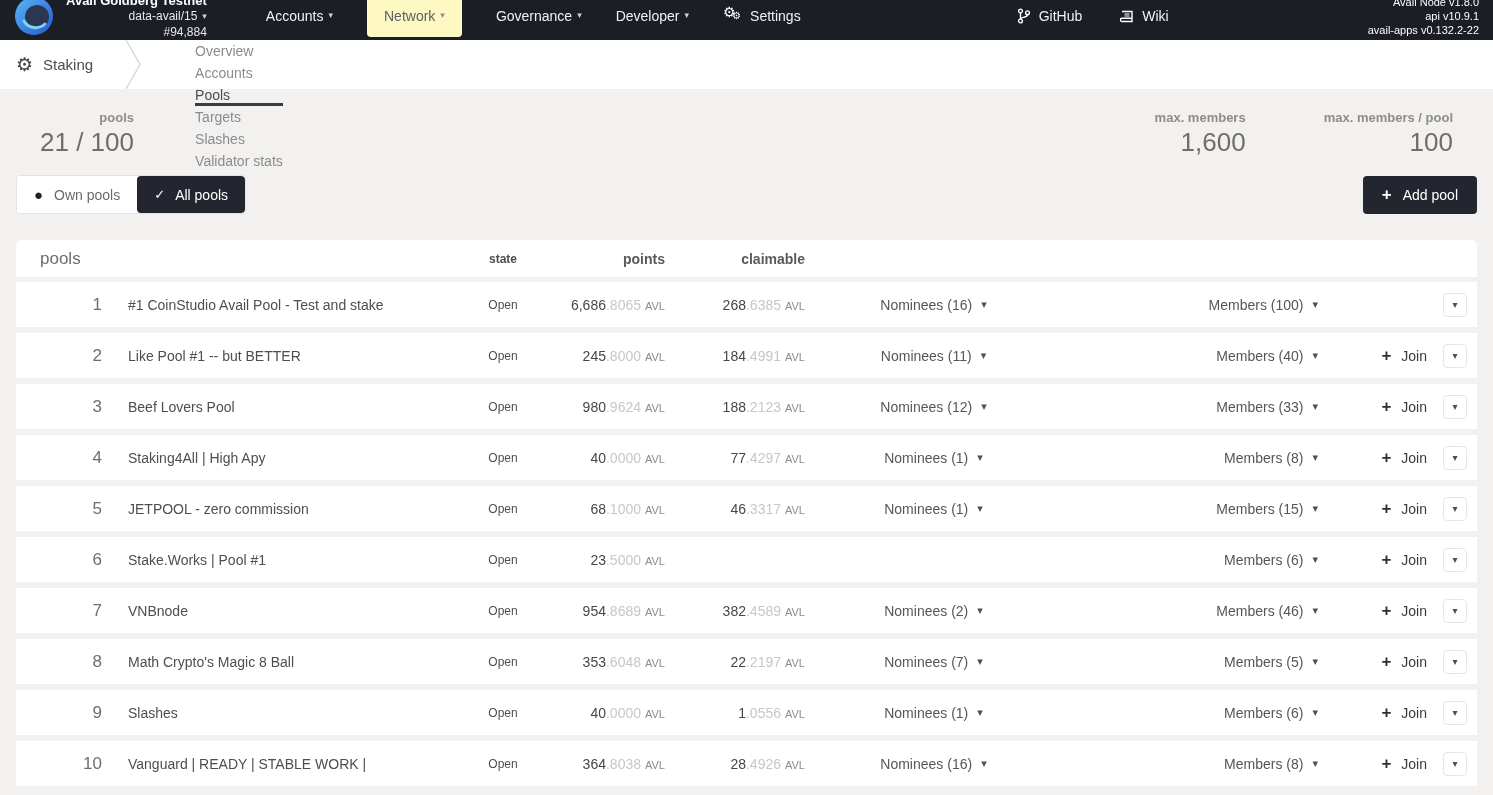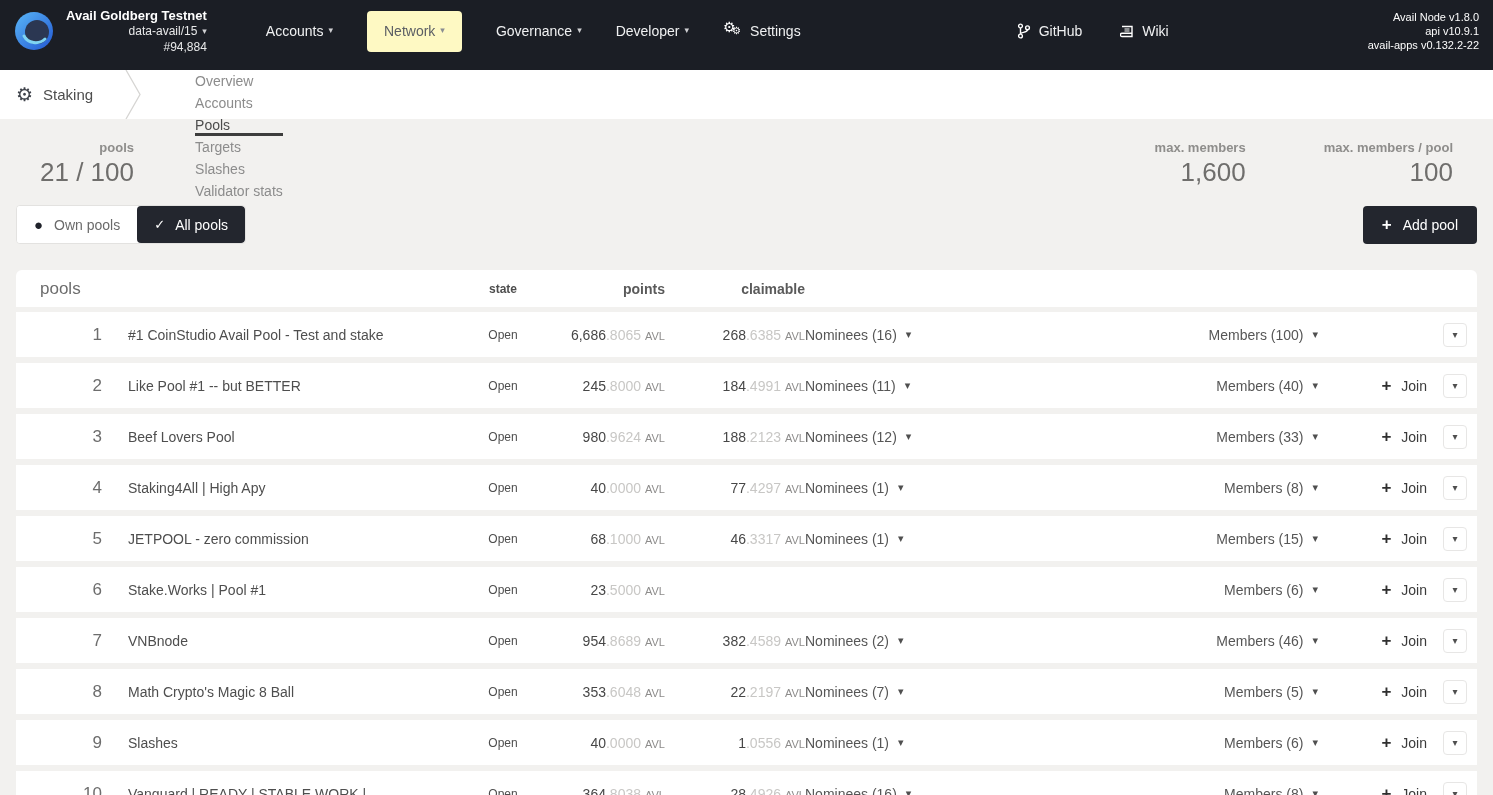--- a/index.html
+++ b/index.html
@@ -1,20 +1,20 @@
 <!DOCTYPE html>
 <html><head>
 <meta charset="utf-8">
 <style>
   * { margin:0; padding:0; box-sizing:border-box; }
   html,body { width:1493px; height:795px; overflow:hidden; background:#f2f1ef;
               font-family:"Liberation Sans", sans-serif; }
 
   
-  .navbar { height:70px; background:#1b1e25; display:flex; align-items:center;
+  .navbar { height:40px; background:#1b1e25; display:flex; align-items:center;
             color:#f2f3f4; padding:0 14px 8px 14px; }
   .logo { width:40px; height:40px; flex:0 0 auto; }
   .chain-info { margin-left:12px; text-align:right; line-height:14px; }
   .chain-name { font-size:13px; font-weight:bold; color:#ffffff; }
   .chain-spec { font-size:12px; color:#e8e9ea; margin-top:1px; }
   .chain-block { font-size:12px; color:#e8e9ea; margin-top:1px; }
   .caret { font-size:9px; color:#cfd0d2; margin-left:5px; position:relative; top:-1px; }
   .nav-menu { display:flex; align-items:center; margin-left:42px; height:100%; }
   .nav-item { font-size:14px; color:#f0f1f2; margin:0 17px; display:flex;
               align-items:center; height:100%; cursor:pointer; }
@@ -75,21 +75,21 @@
   .col-head { font-size:13px; font-weight:bold; color:#5a5a5a; }
   .pool-row { background:#ffffff; height:45px; display:flex; align-items:center;
               margin-bottom:6px; }
 
   .c-index   { flex:0 0 86px; text-align:right; font-size:17px; color:#6d6d6d; }
   .c-name    { flex:0 0 330px; margin-left:26px; font-size:14px; color:#4e4e4e;
                white-space:nowrap; overflow:hidden; }
   .c-state   { flex:0 0 90px; text-align:center; font-size:12px; color:#4e4e4e; }
   .c-points  { flex:0 0 117px; text-align:right; font-size:14px; white-space:nowrap; }
   .c-claim   { flex:0 0 140px; text-align:right; font-size:14px; white-space:nowrap; }
-  .c-noms    { flex:0 0 257px; display:flex; justify-content:flex-start;
+  .c-noms    { flex:0 0 257px; display:flex; justify-content:center;
                align-items:center; font-size:14px; color:#565656; cursor:pointer; }
   .c-membs   { flex:0 0 256px; display:flex; justify-content:flex-end;
                align-items:center; font-size:14px; color:#565656; cursor:pointer; }
   .c-join    { flex:0 0 109px; display:flex; justify-content:flex-end;
                align-items:center; font-size:14px; color:#3a3a3a; cursor:pointer; }
   .c-exp     { flex:0 0 24px; margin-left:16px; }
   .hdr-title { flex:0 0 86px; padding-left:24px; text-align:left !important; }
   .table-header .c-name { visibility:hidden; }
 
   .amt .int  { color:#474747; }

